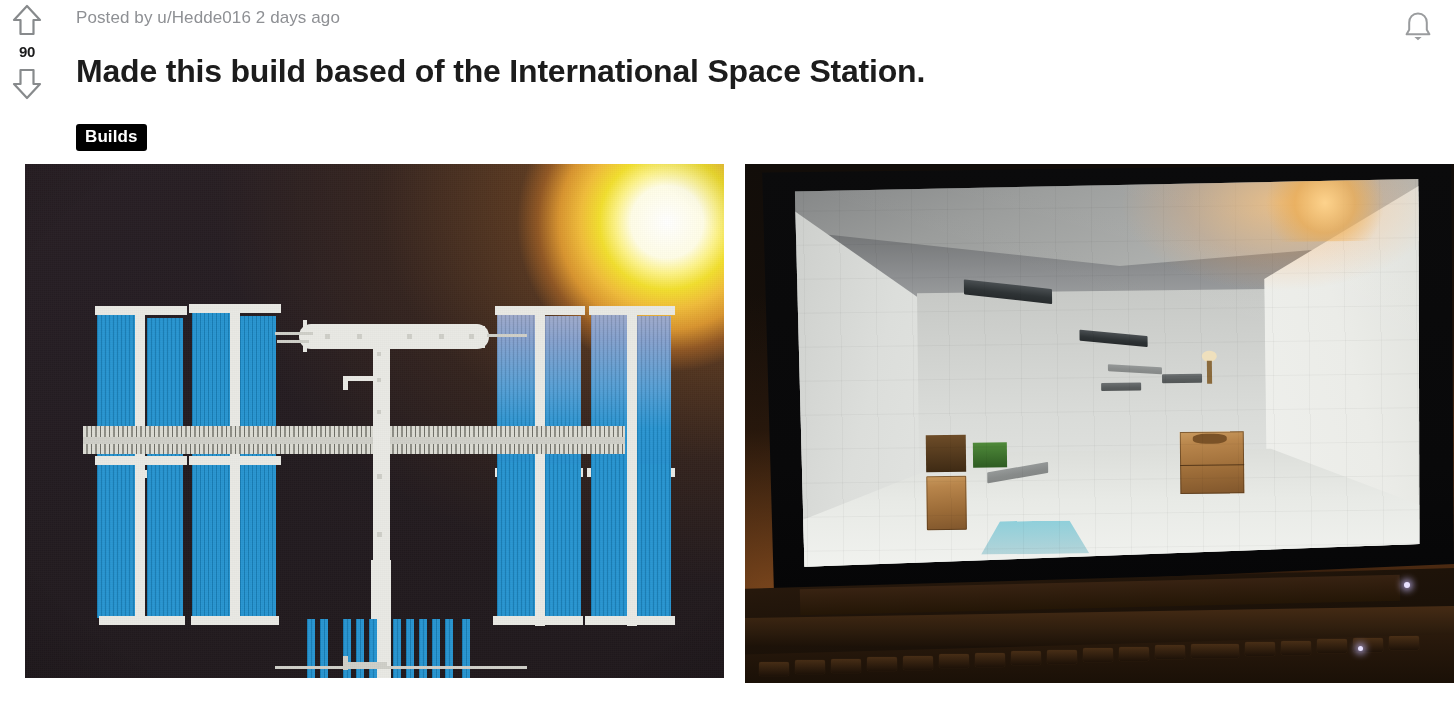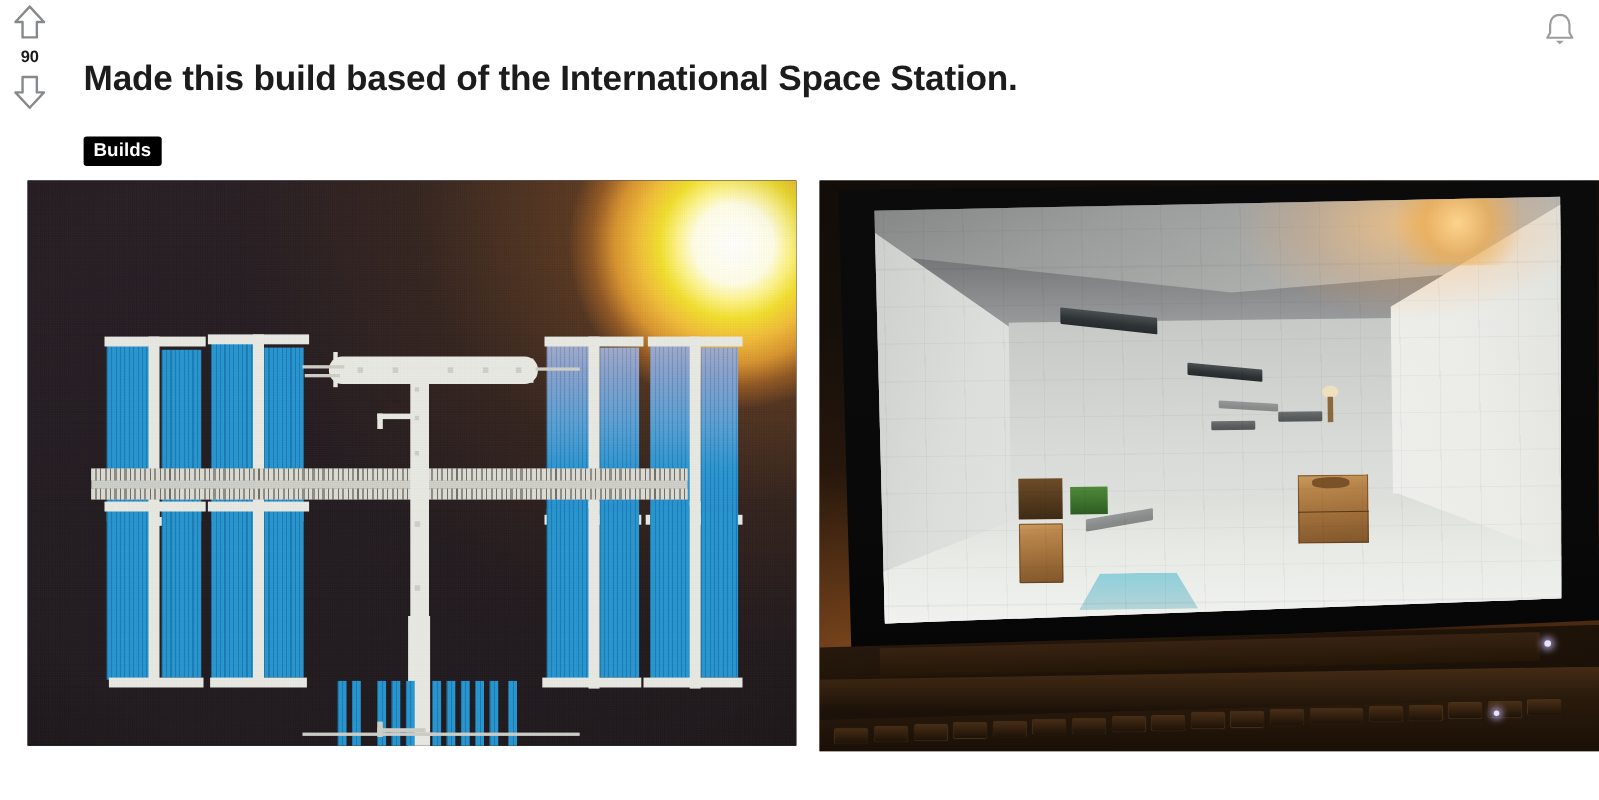--- a/index.html
+++ b/index.html
@@ -308,20 +308,21 @@
     <svg class="vote-arrow" viewBox="0 0 34 38">
       <path d="M17 34 L30 20 L23.5 20 L23.5 6 L10.5 6 L10.5 20 L4 20 Z" fill="none" stroke="#878a8c" stroke-width="2.2" stroke-linejoin="round"></path>
     </svg>
   </div>
 
   <svg class="bell-btn" viewBox="0 0 40 40">
     <path d="M20 7.5 C14.6 7.5 11.2 11.4 11.2 16.4 L11.2 23.8 L8.6 28.3 L31.4 28.3 L28.8 23.8 L28.8 16.4 C28.8 11.4 25.4 7.5 20 7.5 Z" fill="none" stroke="#9a9c9e" stroke-width="2" stroke-linejoin="round"></path>
     <path d="M16.4 31 L23.6 31 L20 34.2 Z" fill="#9a9c9e"></path>
   </svg>
 
+  <div class="meta-line">Posted by u/Hedde016 2 days ago</div>
   <h1 class="post-title">Made this build based of the International Space Station.</h1>
   <span class="flair">Builds</span>
 
   <div class="media-row">
 
     <div class="iss-photo">
       <div class="iss-sky"></div>
 
       <div class="sp" style="left:72px;  top:150px; width:42px; height:160px;"></div>
       <div class="sp" style="left:122px; top:154px; width:36px; height:156px;"></div>

